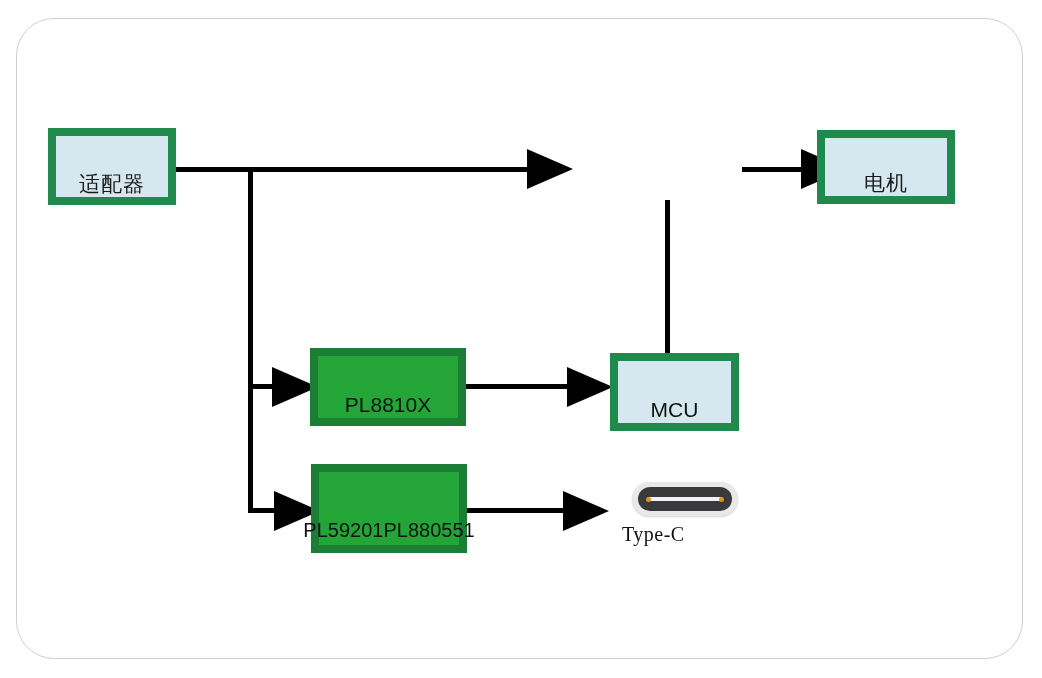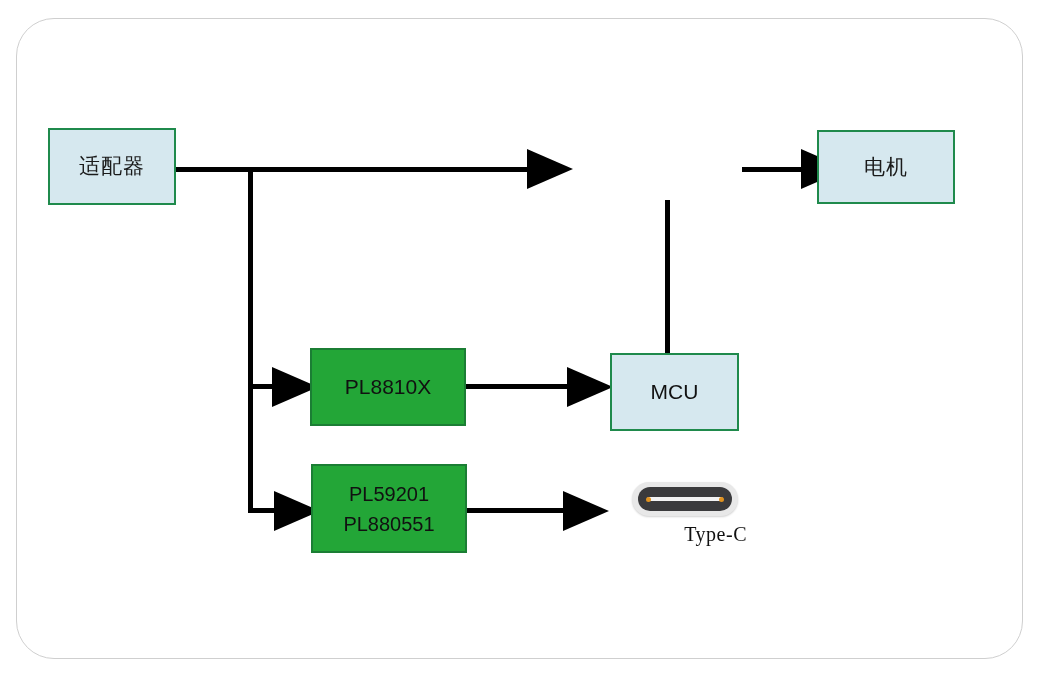--- a/index.html
+++ b/index.html
@@ -26,23 +26,23 @@
     height: 641px;
     border: 1.5px solid #cfcfcf;
     border-radius: 38px;
     box-sizing: border-box;
     background: #ffffff;
   }
   
   .block {
     position: absolute;
     box-sizing: border-box;
-    border: 2px solid #0f172a;
+    border: 8px solid #0f172a;
     display: flex;
-    align-items: center;
+    align-items: flex-end;
     justify-content: center;
     text-align: center;
     line-height: 1.25;
     color: #111111;
   }
   .block.blue {
     background: #d6e8ef;
     border-color: #1f8a4c;
   }
   .block.green {
@@ -125,21 +125,21 @@
     top: 50%;
     width: 5px;
     height: 5px;
     margin-top: -2.5px;
     background: #e0921f;
     border-radius: 50%;
   }
   .typec-pin.left  { left: 8px; }
   .typec-pin.right { right: 8px; }
   #typec-label {
-    text-align: right;
+    text-align: left;
     margin-top: 7px;
     font-family: "Liberation Serif", "DejaVu Serif", serif;
     font-size: 20px;
     color: #111111;
     letter-spacing: 0.5px;
   }
 </style>
 </head>
 <body>
 
@@ -179,21 +179,21 @@
   </div>
 
   <div class="block blue" style="left:610px; top:353px; width:129px; height:78px;">
     <span class="label-en">MCU</span>
   </div>
 
   <div class="block green" style="left:310px; top:348px; width:156px; height:78px;">
     <span class="label-en">PL8810X</span>
   </div>
 
-  <div class="block green" style="left:311px; top:464px; width:156px; height:89px; flex-direction:column;">
+  <div class="block green" style="left:311px; top:464px; width:156px; height:89px; flex-direction:row;">
     <span class="label-en two-line">PL59201</span>
     <span class="label-en two-line">PL880551</span>
   </div>
 
   <div id="typec-group">
     <div id="typec-icon">
       <div id="typec-inner">
         <div id="typec-slot"></div>
         <div class="typec-pin left"></div>
         <div class="typec-pin right"></div>

